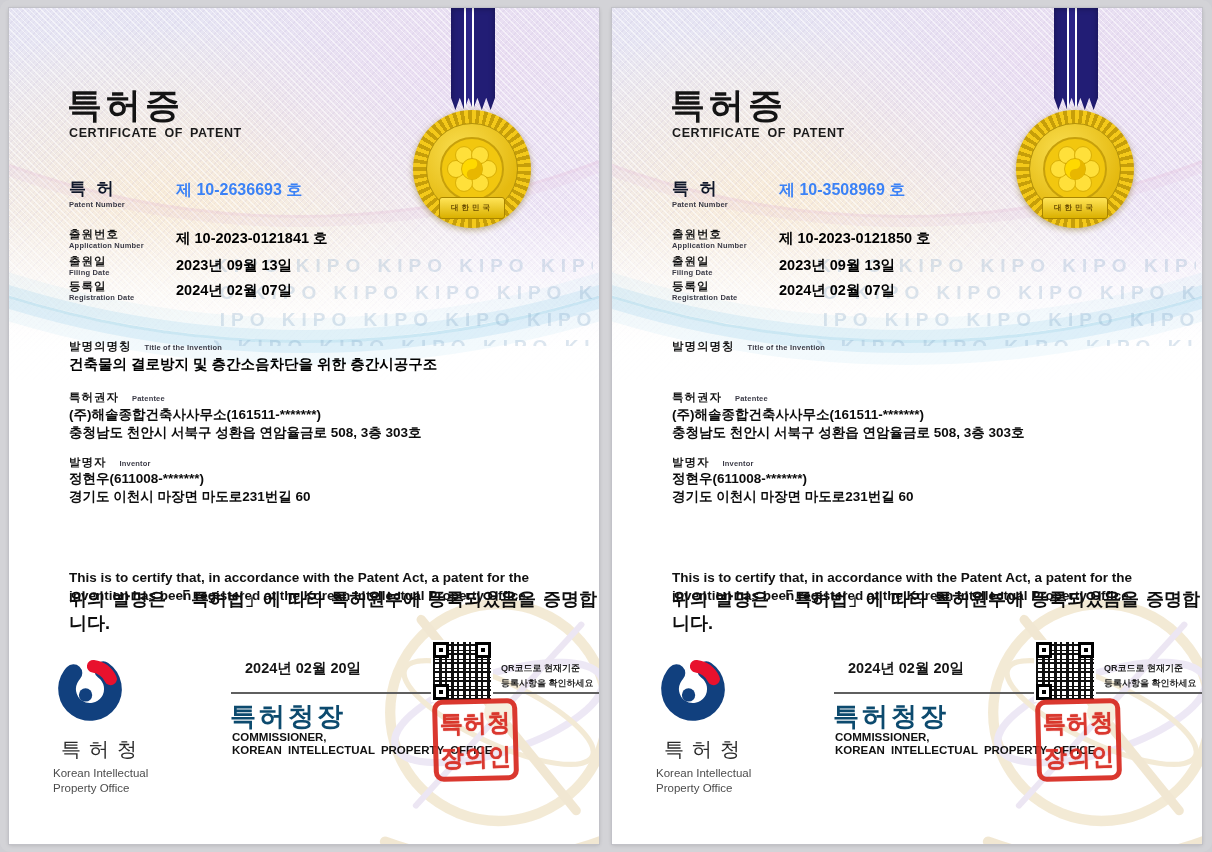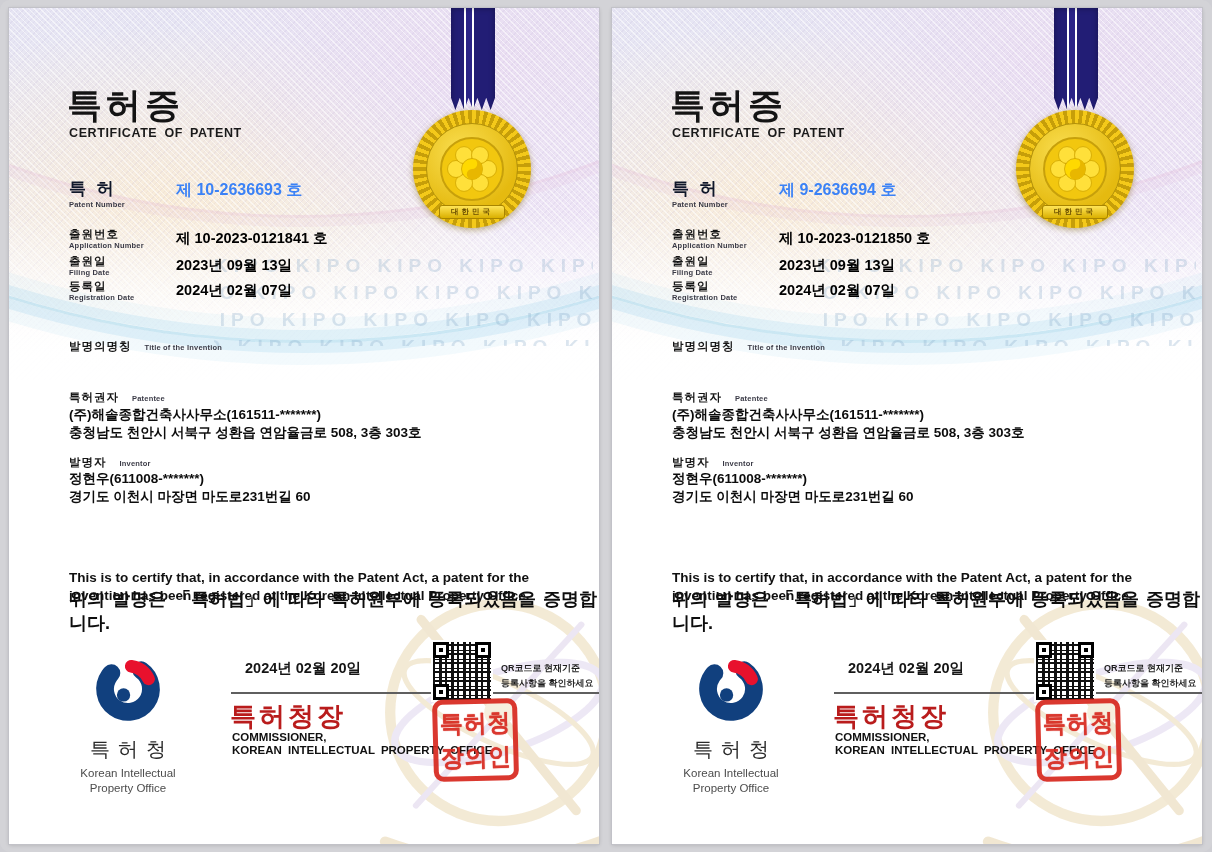--- a/index.html
+++ b/index.html
@@ -48,45 +48,45 @@
     clip-path:polygon(0 0,100% 0,100% 88%,90% 100%,80% 88%,70% 100%,60% 88%,
       50% 100%,40% 88%,30% 100%,20% 88%,10% 100%,0 88%); }
   .medal { position:absolute; left:404px; top:102px; width:118px; height:118px; border-radius:50%;
     background:repeating-conic-gradient(#f4c91a 0deg 4deg, #c69e09 4deg 8deg);
     filter:drop-shadow(0 2px 3px rgba(120,90,0,.45)); }
   .medal-ring { position:absolute; top:13px; left:13px; right:13px; bottom:13px; border-radius:50%;
     background:radial-gradient(circle at 38% 32%, #fadf52, #e5ba10 70%); border:1px solid #b1900a; }
   .medal-core { position:absolute; top:27px; left:27px; right:27px; bottom:27px; border-radius:50%;
     background:#f2c70f; border:2px solid #c7a00b; display:flex; align-items:center; justify-content:center; }
   .medal-banner { position:absolute; left:50%; bottom:9px; transform:translateX(-50%) ;
-    width:66px; height:14px; background:linear-gradient(#ffe457,#dab000); border:1px solid #a98500;
+    width:66px; height:22px; background:linear-gradient(#ffe457,#dab000); border:1px solid #a98500;
     border-radius:3px; font-size:7.5px; font-weight:bold; color:#6b4f00; letter-spacing:3px;
     display:flex; align-items:center; justify-content:center; }
 
   
   .t-title { font-size:35px; font-weight:800; letter-spacing:4px; color:#141414;font-family:Liberation Mono, monospace; }
   .t-sub   { font-size:12.5px; font-weight:bold; letter-spacing:.6px; color:#1a1a1a; word-spacing:3px; }
   .lbl     { font-size:11.5px; font-weight:bold; color:#161616; letter-spacing:1px; }
   .lbl-big { font-size:17px; font-weight:bold; color:#0f172a; letter-spacing:3px; }
   .sub     { font-size:7.5px; font-weight:bold; color:#3a3a46; letter-spacing:.2px; }
   .val     { font-size:14.5px; font-weight:bold; color:#000; }
   .val-big { font-size:16px; font-weight:bold; color:#3b82f6; }
   .addr    { font-size:13.5px; font-weight:bold; color:#0c0c0c; }
   .stmt-ko { font-size:18px; font-weight:700; color:#0d0d0d; word-spacing:2px;margin-top:42px; }
   .stmt-en { font-size:13.5px; font-weight:bold; color:#101010; line-height:1.34; width:514px; }
   .labelrow { display:flex; align-items:baseline; gap:13px; }
 
   
-  .logo-block { position:absolute; left:44px; top:644px; width:150px; text-align:center; }
+  .logo-block { position:absolute; left:44px; top:644px; width:150px; }
   .agency-ko { font-size:20px; font-weight:500; letter-spacing:8px; color:#2a2a2a;
                margin-top:6px; padding-left:8px; }
   .agency-en { font-size:11.5px; color:#4c4c4c; line-height:1.32; margin-top:3px; }
   .issue-date { font-size:14.5px; font-weight:bold; color:#151515; }
   .rule { position:absolute; left:222px; right:0; top:684px; height:1.5px; background:#5f5f5f; }
-  .comm-ko { font-size:26px; font-weight:800; letter-spacing:3px; color:#b91c1c; }
+  .comm-ko { font-size:26px; font-weight:800; letter-spacing:3px; color:#0c4a6e; }
   .comm-en { font-size:11.5px; font-weight:bold; color:#101010; word-spacing:3px; }
 
   .qr { position:absolute; left:424px; top:634px; width:58px; height:58px; background:#fff;
     background-image:
       repeating-linear-gradient(0deg, #111 0 2px, transparent 2px 4px, #111 4px 5px, transparent 5px 9px),
       repeating-linear-gradient(90deg, #111 0 2px, transparent 2px 6px, #111 6px 9px, transparent 9px 12px);
     outline:2px solid #fff; }
   .qrf { position:absolute; width:16px; height:16px; border:3px solid #000; background:#fff; }
   .qrf::after { content:""; position:absolute; top:3px; left:3px; width:4px; height:4px; background:#000; }
   .qrf.tl { top:0; left:0; } .qrf.tr { top:0; right:0; } .qrf.bl { bottom:0; left:0; }
@@ -164,20 +164,21 @@
     <div class="abs val" style="left:167px;top:248px">2023년 09월 13일</div>
 
     <div class="abs lbl" style="left:60px;top:271px">등록일</div>
     <div class="abs sub" style="left:60px;top:285px">Registration Date</div>
     <div class="abs val" style="left:167px;top:273px">2024년 02월 07일</div>
 
     <div class="abs labelrow" style="left:60px;top:331px">
       <span class="lbl">발명의명칭</span>
       <span class="sub">Title of the Invention</span>
     </div>
+    <div class="abs val" style="left:60px;top:347px">건축물의 결로방지 및 층간소음차단을 위한 층간시공구조</div>
 
     <div class="abs labelrow" style="left:60px;top:382px">
       <span class="lbl">특허권자</span>
       <span class="sub">Patentee</span>
     </div>
     <div class="abs addr" style="left:60px;top:398px">(주)해솔종합건축사사무소(161511-*******)</div>
     <div class="abs addr" style="left:60px;top:416px">충청남도 천안시 서북구 성환읍 연암율금로 508, 3층 303호</div>
 
     <div class="abs labelrow" style="left:60px;top:447px">
       <span class="lbl">발명자</span>
@@ -269,21 +270,21 @@
         </svg>
       </div>
       <div class="medal-banner">대한민국</div>
     </div>
 
     <div class="abs t-title" style="left:58px;top:74px">특허증</div>
     <div class="abs t-sub" style="left:60px;top:118px">CERTIFICATE OF PATENT</div>
 
     <div class="abs lbl-big" style="left:60px;top:169px">특 허</div>
     <div class="abs sub" style="left:60px;top:192px">Patent Number</div>
-    <div class="abs val-big" style="left:167px;top:172px">제 9-2636694 호</div>
+    <div class="abs val-big" style="left:167px;top:172px">제 10-3508969 호</div>
 
     <div class="abs lbl" style="left:60px;top:219px">출원번호</div>
     <div class="abs sub" style="left:60px;top:233px">Application Number</div>
     <div class="abs val" style="left:167px;top:221px">제 10-2023-0121850 호</div>
 
     <div class="abs lbl" style="left:60px;top:246px">출원일</div>
     <div class="abs sub" style="left:60px;top:260px">Filing Date</div>
     <div class="abs val" style="left:167px;top:248px">2023년 09월 13일</div>
 
     <div class="abs lbl" style="left:60px;top:271px">등록일</div>

